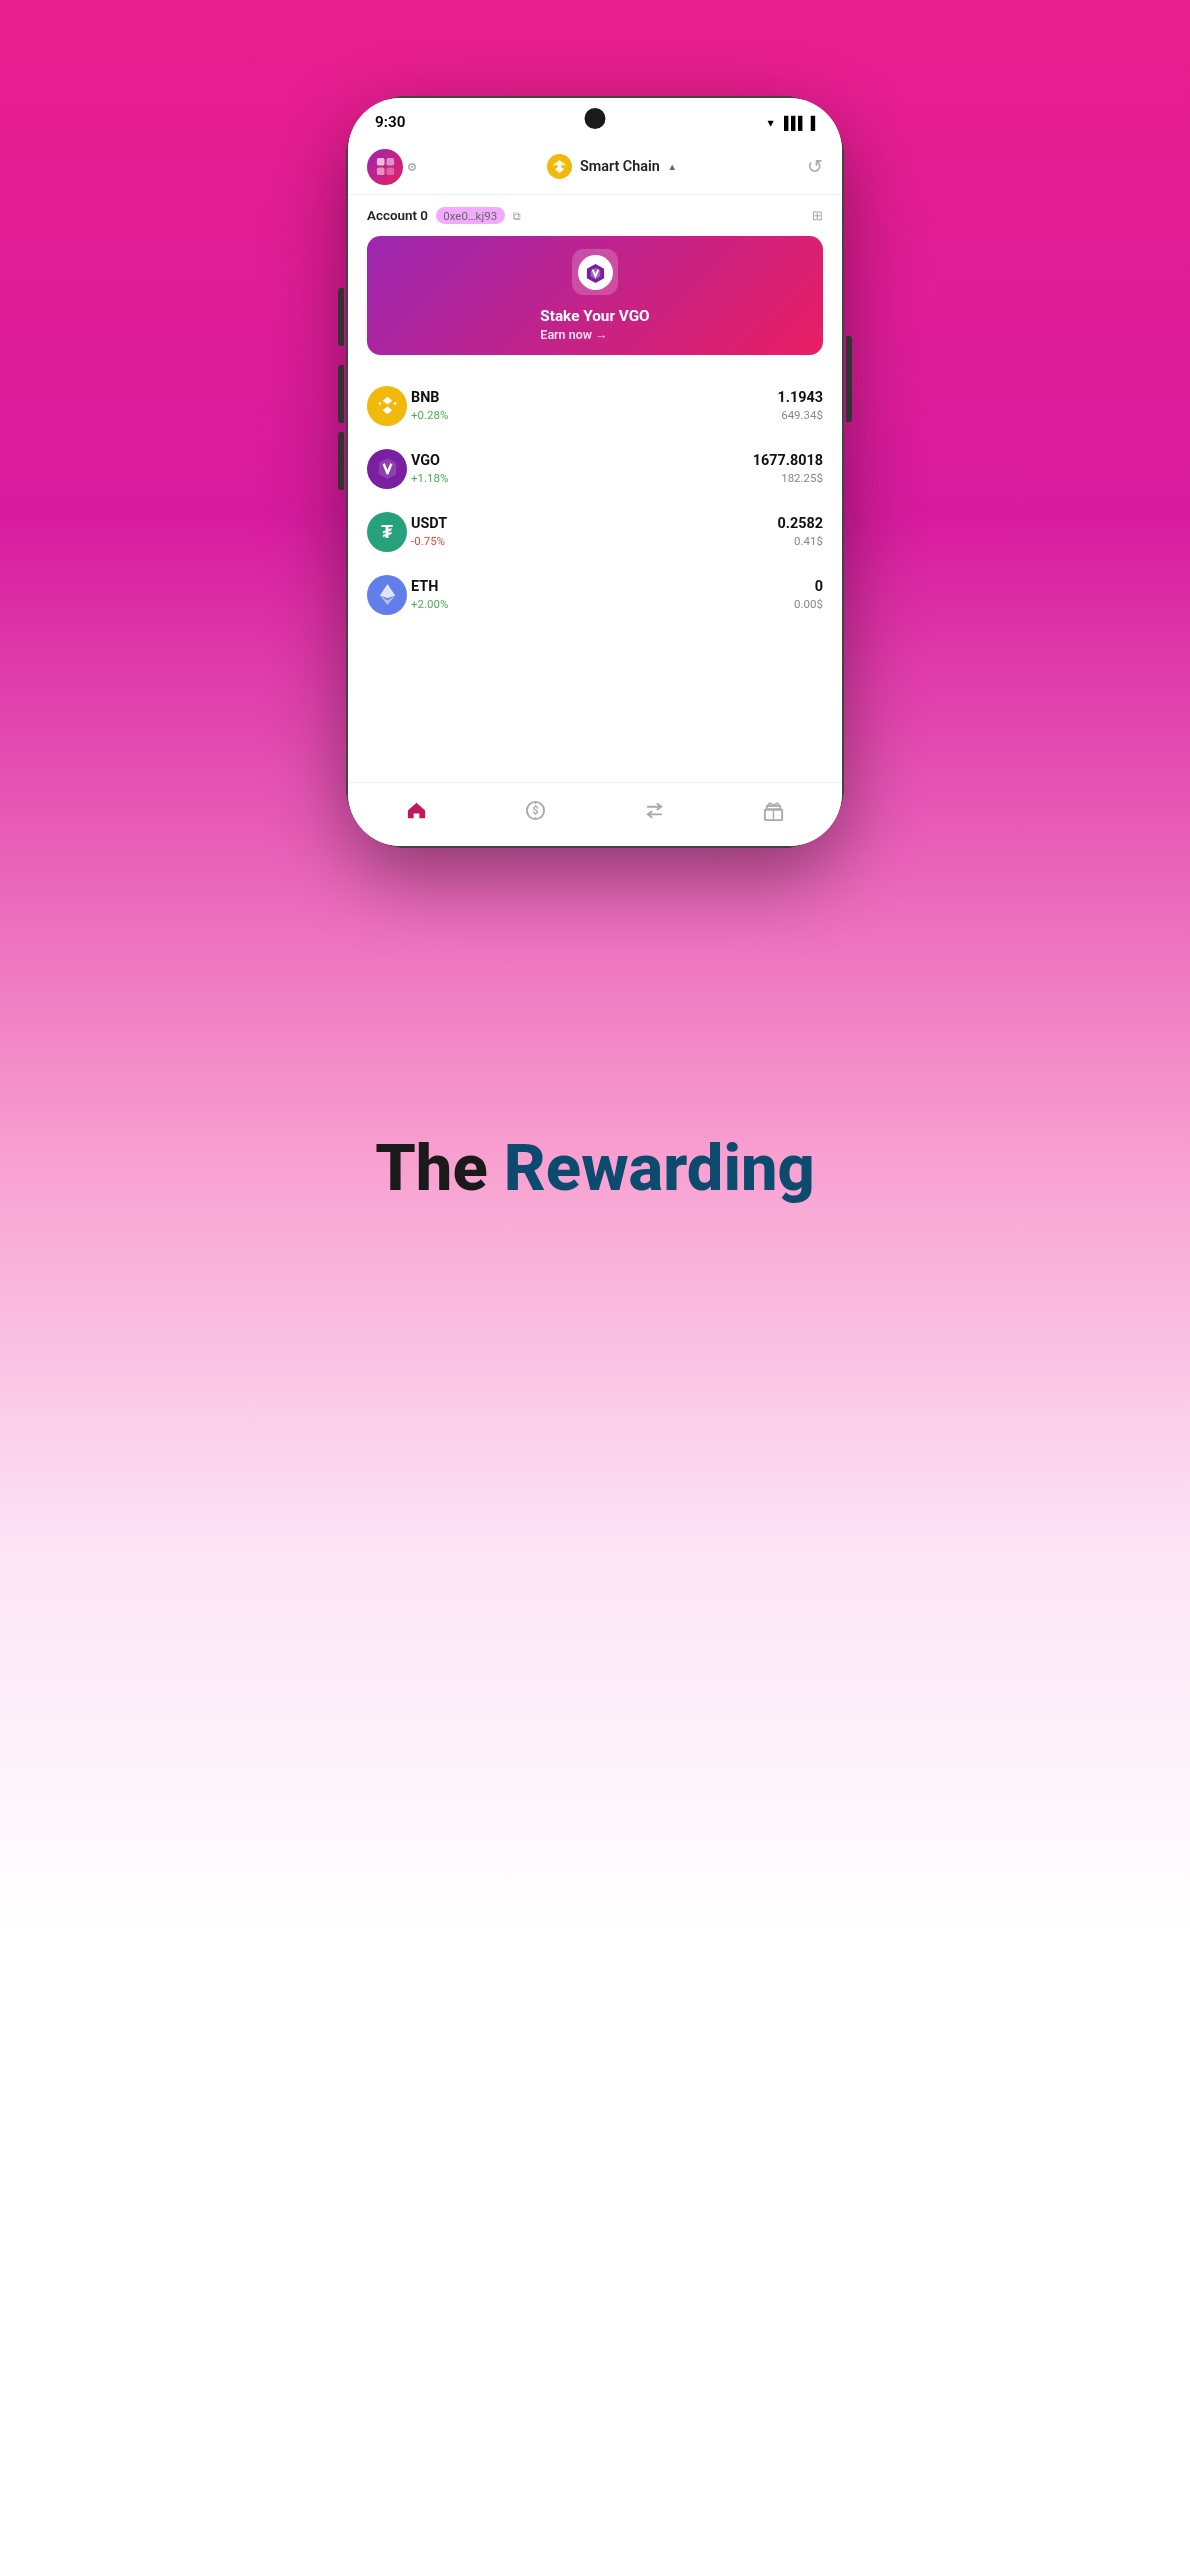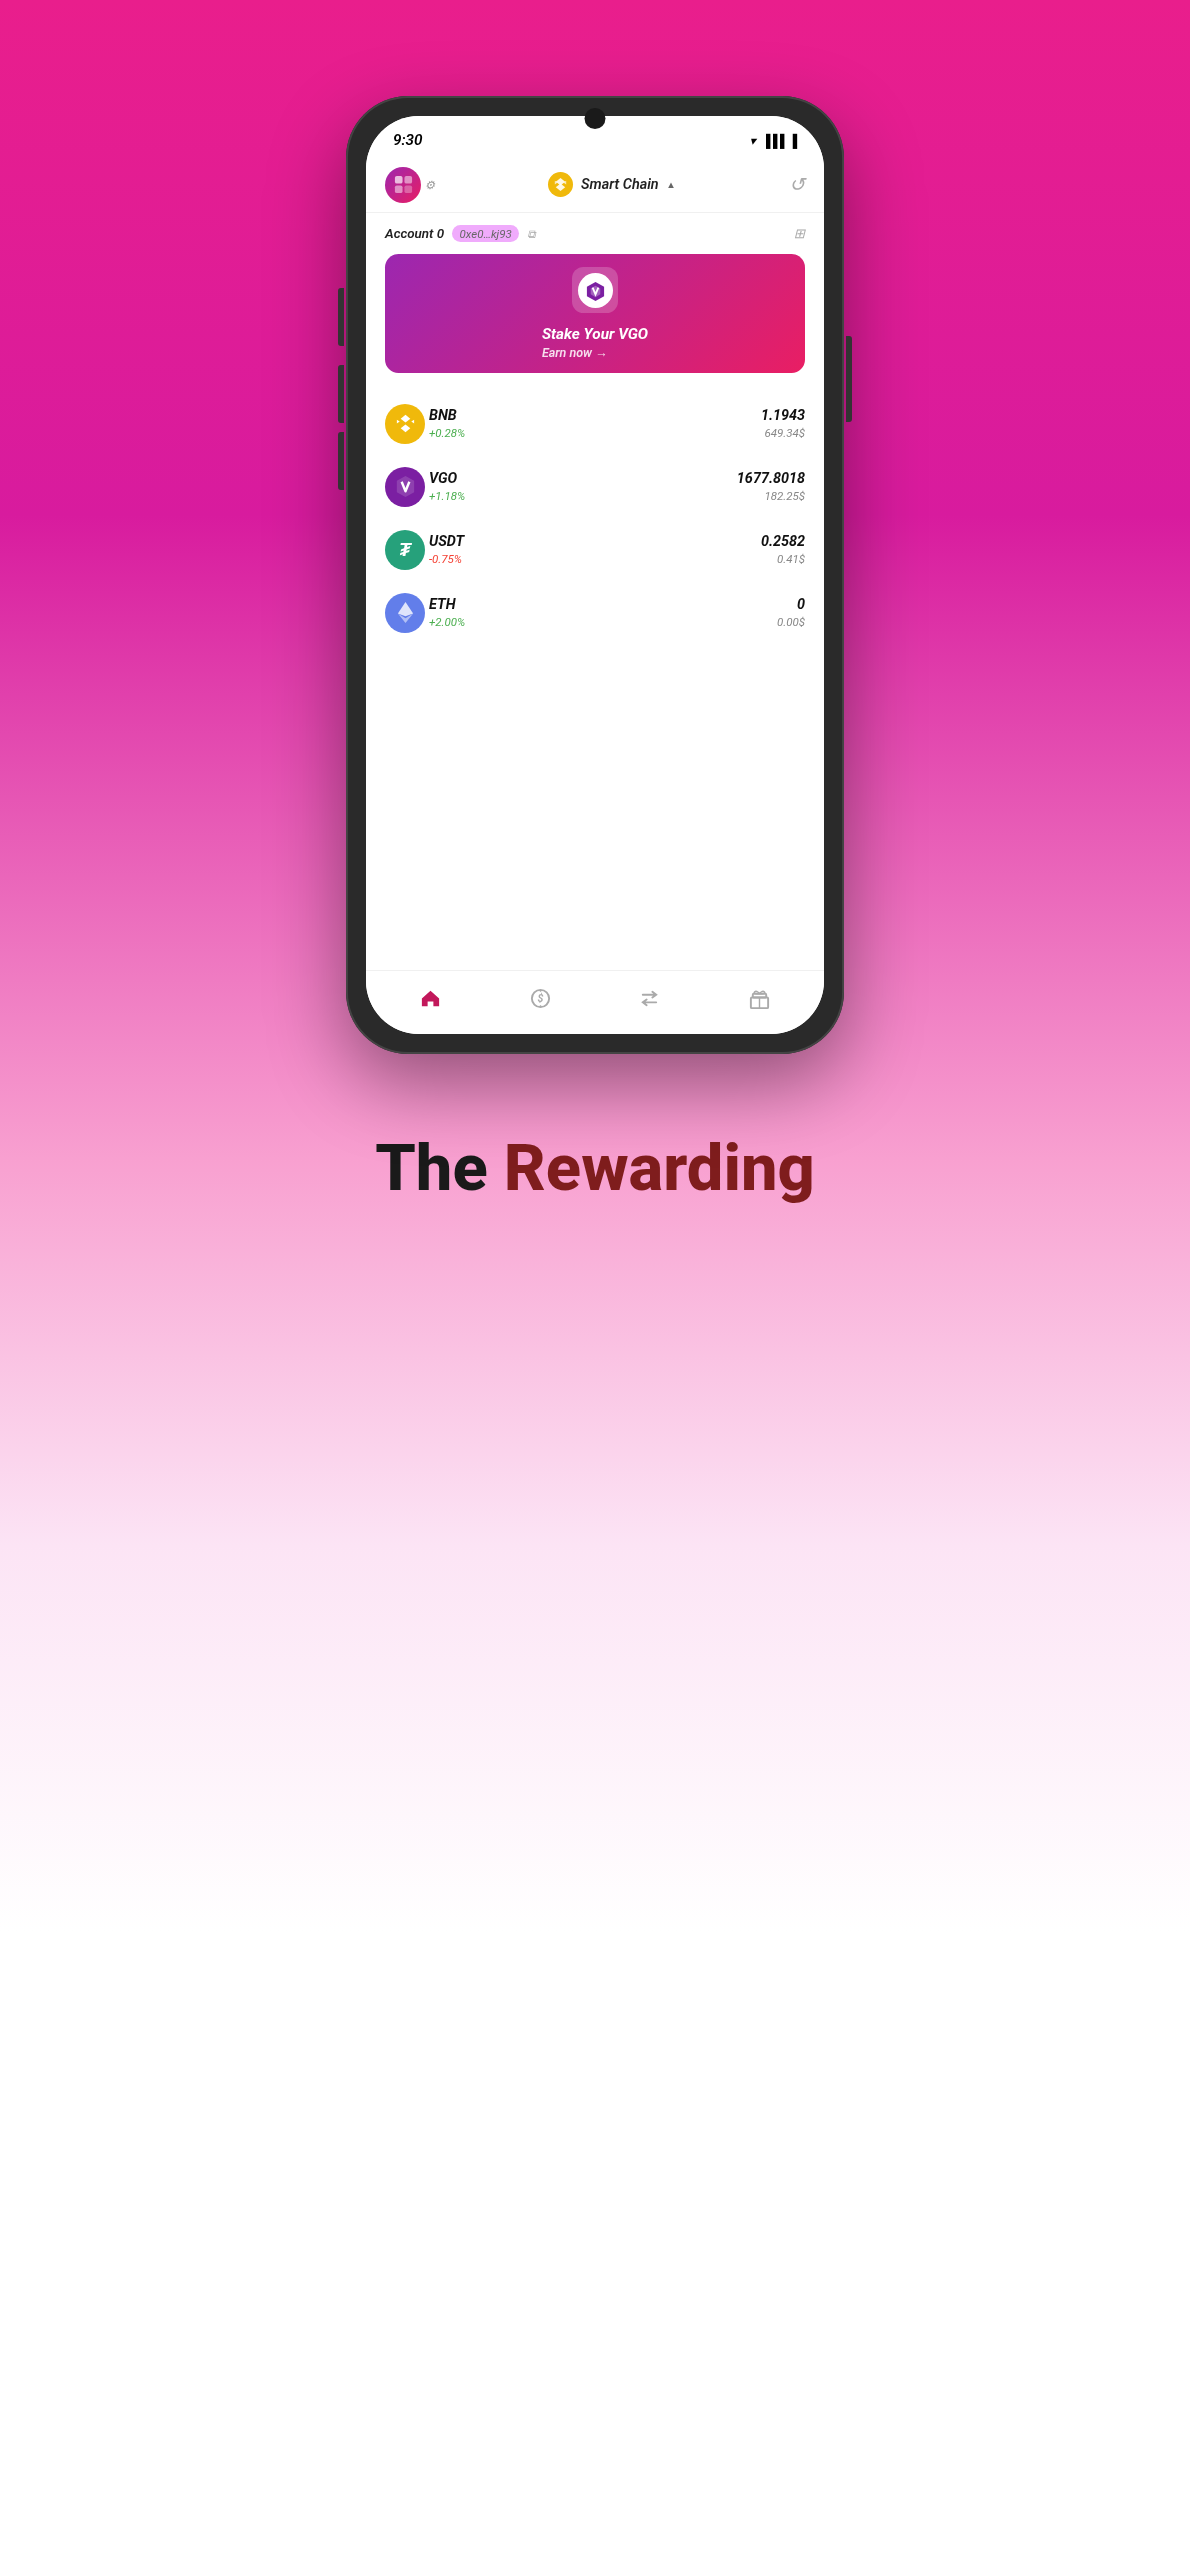--- a/index.html
+++ b/index.html
@@ -17,27 +17,26 @@
     
     .phone-wrapper {
       margin-top: 96px;
       position: relative;
       width: 498px;
       height: 958px;
     }
 
     .phone-outer {
       width: 498px;
-      height: 958px;
+      height: 752px;
       background: #2a2a2a;
       border-radius: 62px;
-      padding: 20px;
+      padding: 2px;
       box-shadow: 0 29px 77px rgba(0,0,0,0.4), inset 0 0 0 1.9px #444;
       position: relative;
-      font-style: italic;
     }
 
     
     .phone-outer::before {
       content: '';
       position: absolute;
       left: -7.7px;
       top: 192px;
       width: 5.8px;
       height: 58px;
@@ -415,21 +414,21 @@
     }
 
     .marketing-text {
       font-size: 65px;
       font-weight: 800;
       color: #1a1a1a;
       line-height: 1.15;
     }
 
     .marketing-text .highlight {
-      color: #7f1d1d;
+      color: #0c4a6e;
     }
 
     
     .usdt-shape {
       font-size: 19px;
       font-weight: 900;
       color: #fff;
     }
   </style>
 </head>

